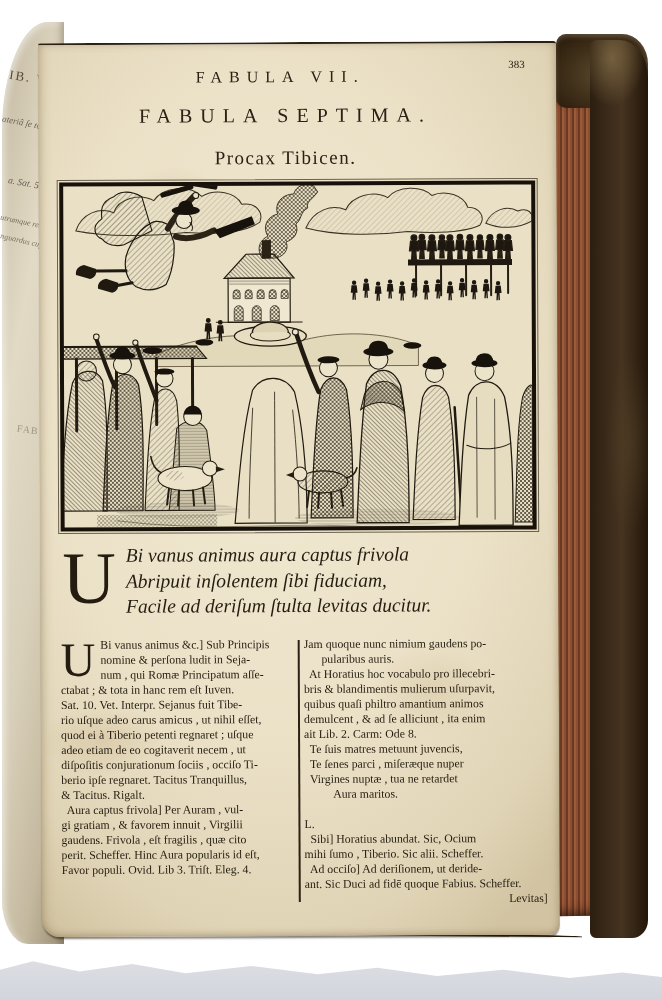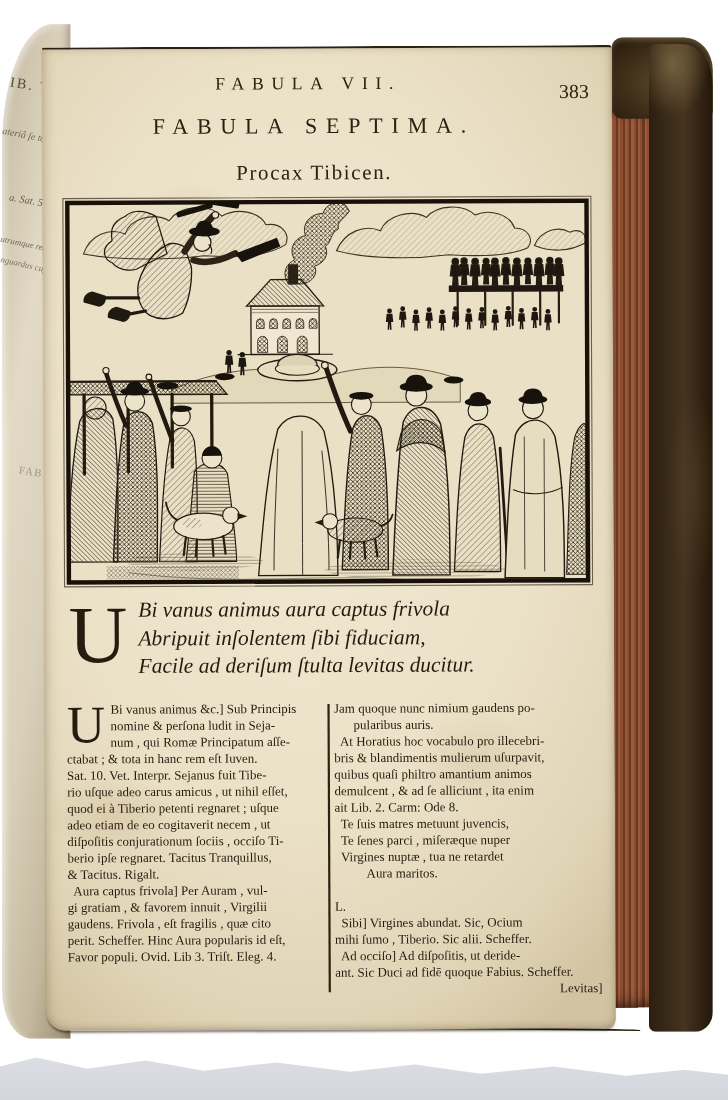--- a/index.html
+++ b/index.html
@@ -74,21 +74,21 @@
     background:#241a0e;border-radius:60% 40% 50% 50% / 90% 70% 40% 40%;
     transform:rotate(.5deg);
     box-shadow:230px 1px 0 -2px #241a0e;
   }
   .stain{position:absolute;border-radius:50%;pointer-events:none;}
   .stain1{left:330px;top:600px;width:120px;height:90px;background:radial-gradient(rgba(180,150,100,.18),rgba(180,150,100,0) 70%);}
   .stain2{left:90px;top:120px;width:90px;height:60px;background:radial-gradient(rgba(175,148,98,.15),rgba(175,148,98,0) 70%);}
 
   
   .running-title{position:absolute;top:24px;left:0;width:484px;text-align:center;font-size:16px;letter-spacing:7px;white-space:pre;}
-  .page-number{position:absolute;top:30px;left:470px;font-size:18px;}
+  .page-number{position:absolute;top:15px;left:470px;font-size:11px;}
   .chapter-title{position:absolute;top:60px;left:0;width:494px;text-align:center;font-size:20px;letter-spacing:8px;white-space:pre;}
   .fable-title{position:absolute;top:103px;left:0;width:494px;text-align:center;font-size:19px;letter-spacing:1.5px;}
   .engraving{position:absolute;top:134px;left:17px;width:483px;height:356px;}
 
   .verse{position:absolute;top:498px;left:22px;width:470px;}
   .verse .dropcap{float:left;font-size:74px;line-height:62px;margin:4px 10px 0 0;color:#241c10;}
   .verse .tline{font-style:italic;font-size:19.5px;line-height:25.5px;white-space:pre;color:#241c10;}
 
   .col{position:absolute;font-size:11.8px;line-height:15px;color:#241c10;}
   .col .tline{white-space:pre;height:15px;}
@@ -378,20 +378,20 @@
         <div class="tline"><span>bris &amp; blandimentis mulierum uſurpavit,</span></div>
         <div class="tline"><span>quibus quaſi philtro amantium animos</span></div>
         <div class="tline"><span>demulcent , &amp; ad ſe alliciunt , ita enim</span></div>
         <div class="tline"><span>ait </span><span class="it">Lib. 2. Carm: Ode 8.</span></div>
         <div class="tline"><span class="it">  Te ſuis matres metuunt juvencis,</span></div>
         <div class="tline"><span class="it">  Te ſenes parci , miſeræque nuper</span></div>
         <div class="tline"><span class="it">  Virgines nuptæ , tua ne retardet</span></div>
         <div class="tline"><span class="it">          Aura maritos.</span></div>
         <div class="tline"><span> </span></div>
         <div class="tline"><span>L.</span></div>
-        <div class="tline"><span>  </span><span class="it">Sibi]</span><span> Virgines abundat. Sic, </span><span class="it">Ocium</span></div>
+        <div class="tline"><span>  </span><span class="it">Sibi]</span><span> Horatius abundat. Sic, </span><span class="it">Ocium</span></div>
         <div class="tline"><span class="it">mihi ſumo ,</span><span> </span><span class="it">Tiberio.</span><span> Sic alii. </span><span class="it">Scheffer.</span></div>
-        <div class="tline"><span>  </span><span class="it">Ad occiſo]</span><span> Ad diſpoſitis, ut deride-</span></div>
+        <div class="tline"><span>  </span><span class="it">Ad occiſo]</span><span> Ad deriſionem, ut deride-</span></div>
         <div class="tline"><span>ant. Sic </span><span class="it">Duci ad fidē</span><span> quoque </span><span class="it">Fabius. Scheffer.</span></div>
         <div class="tline" style="text-align: right;"><span class="it">Levitas]</span></div>
       </div>
   </div>
 </div>
 
 </body></html>

